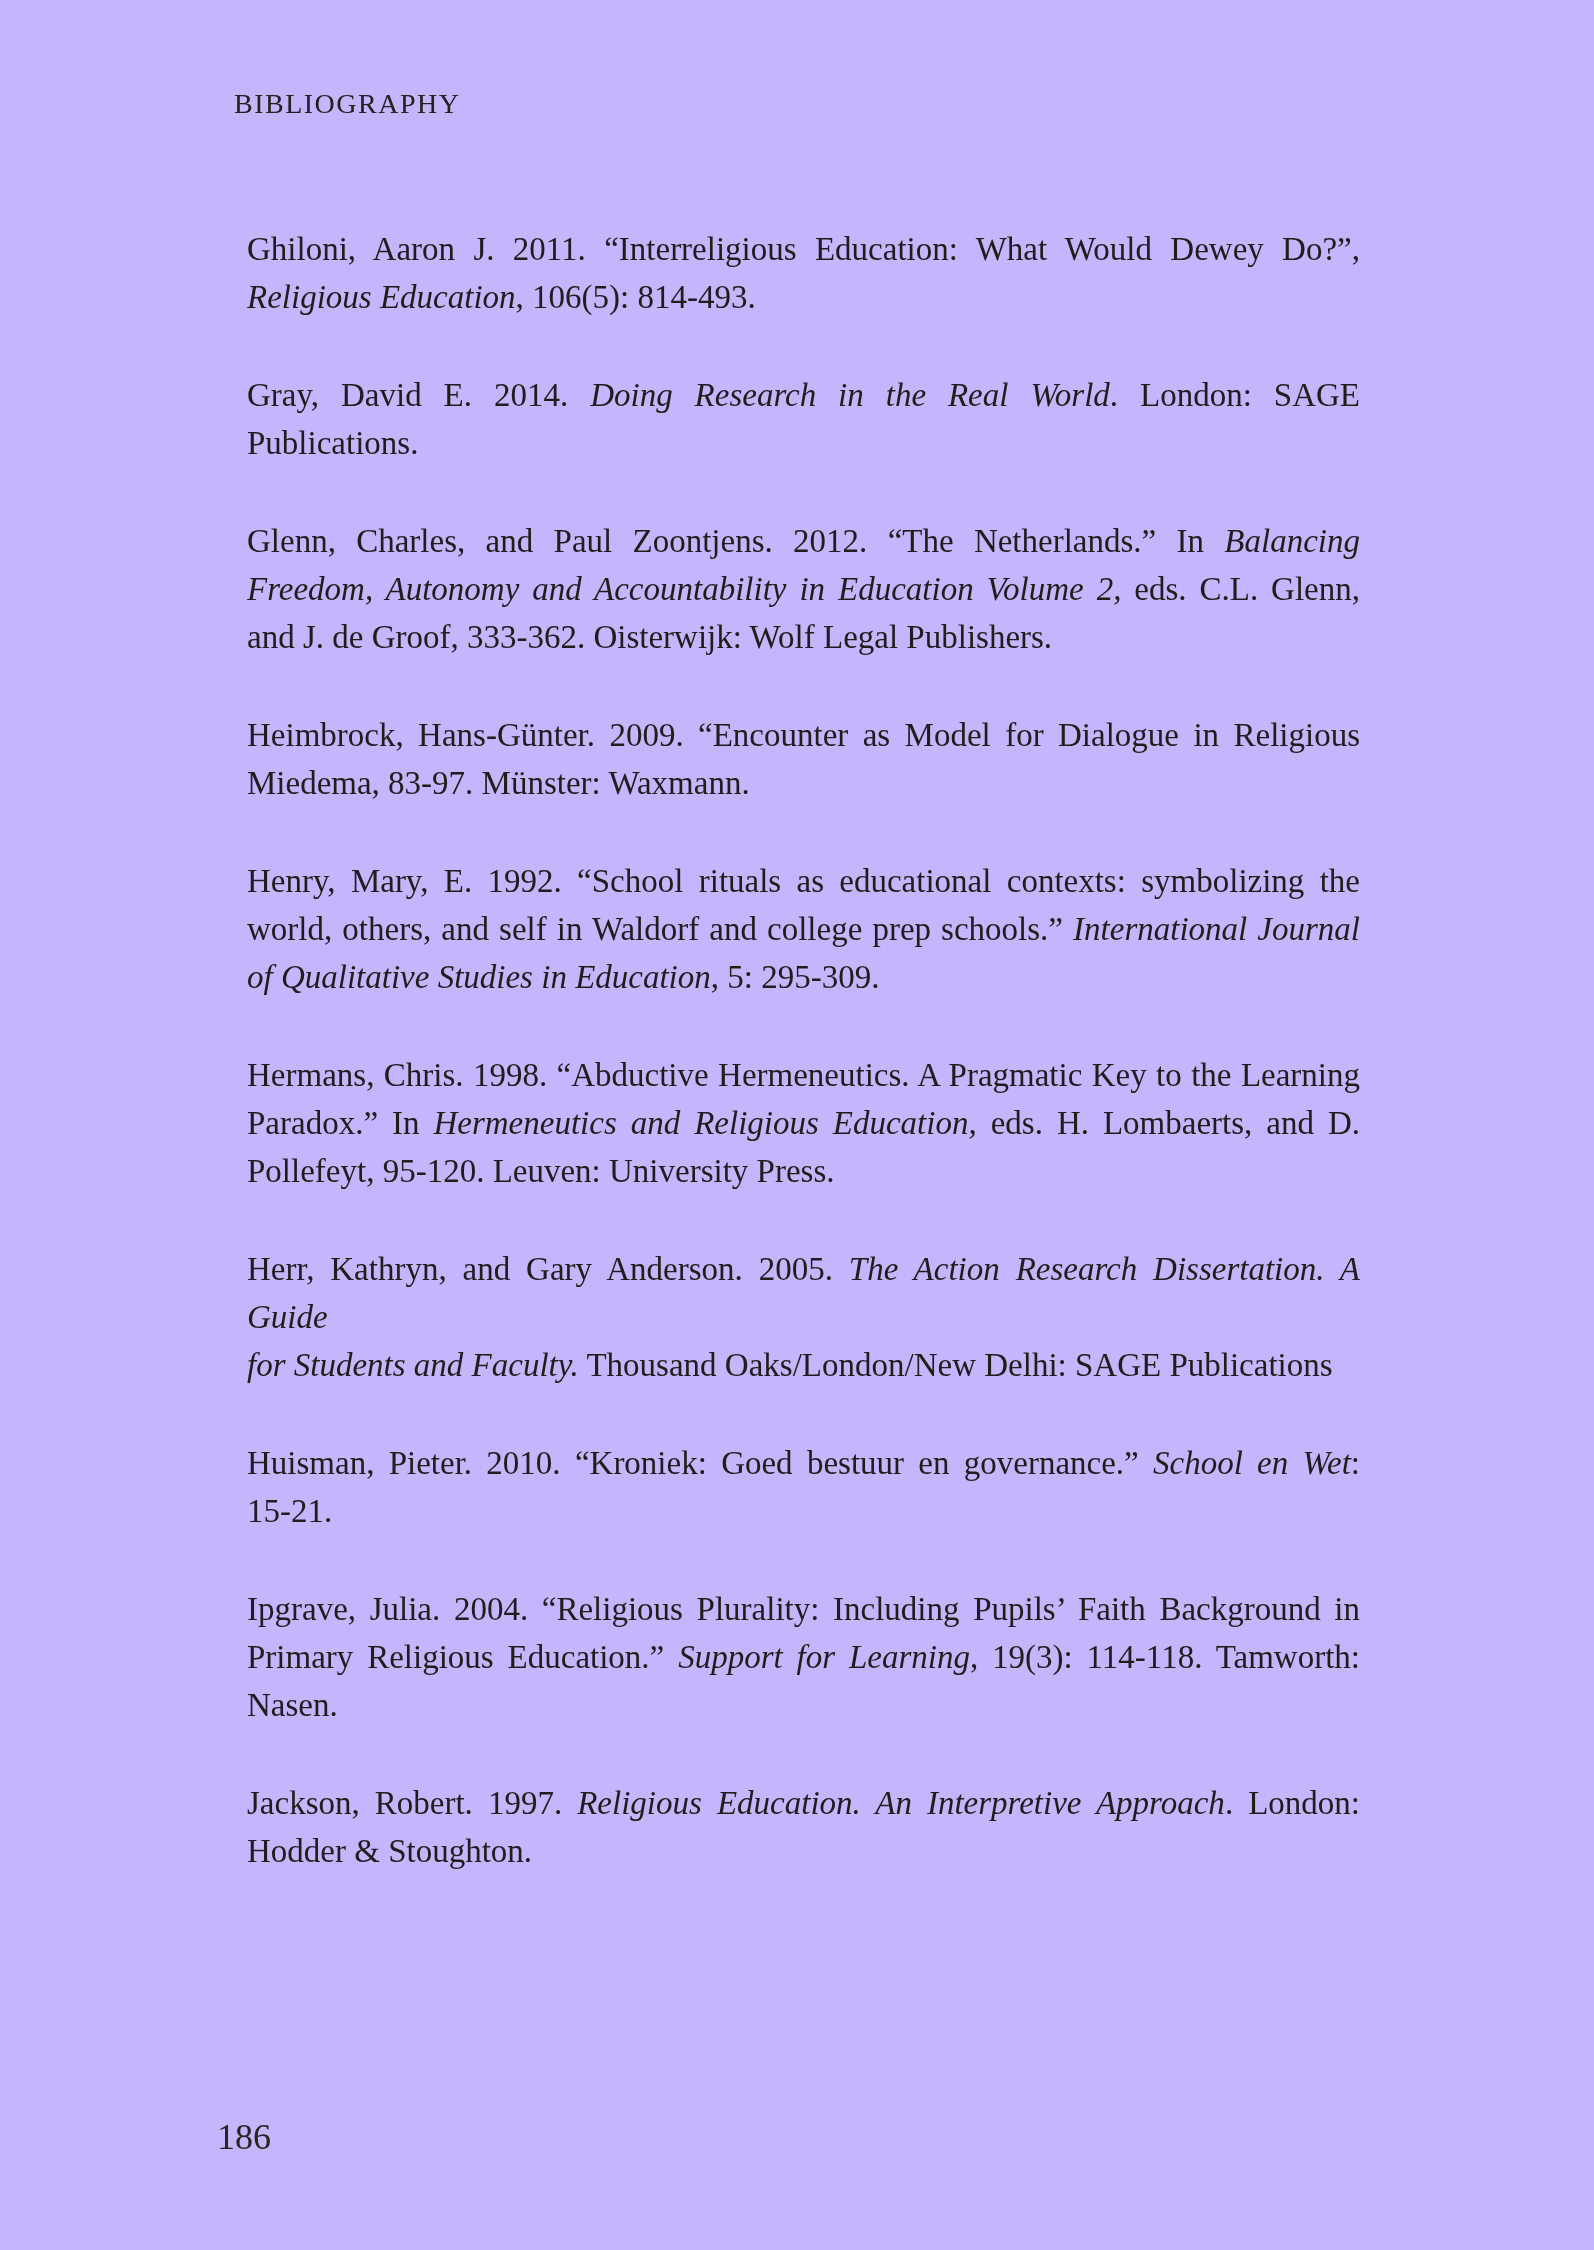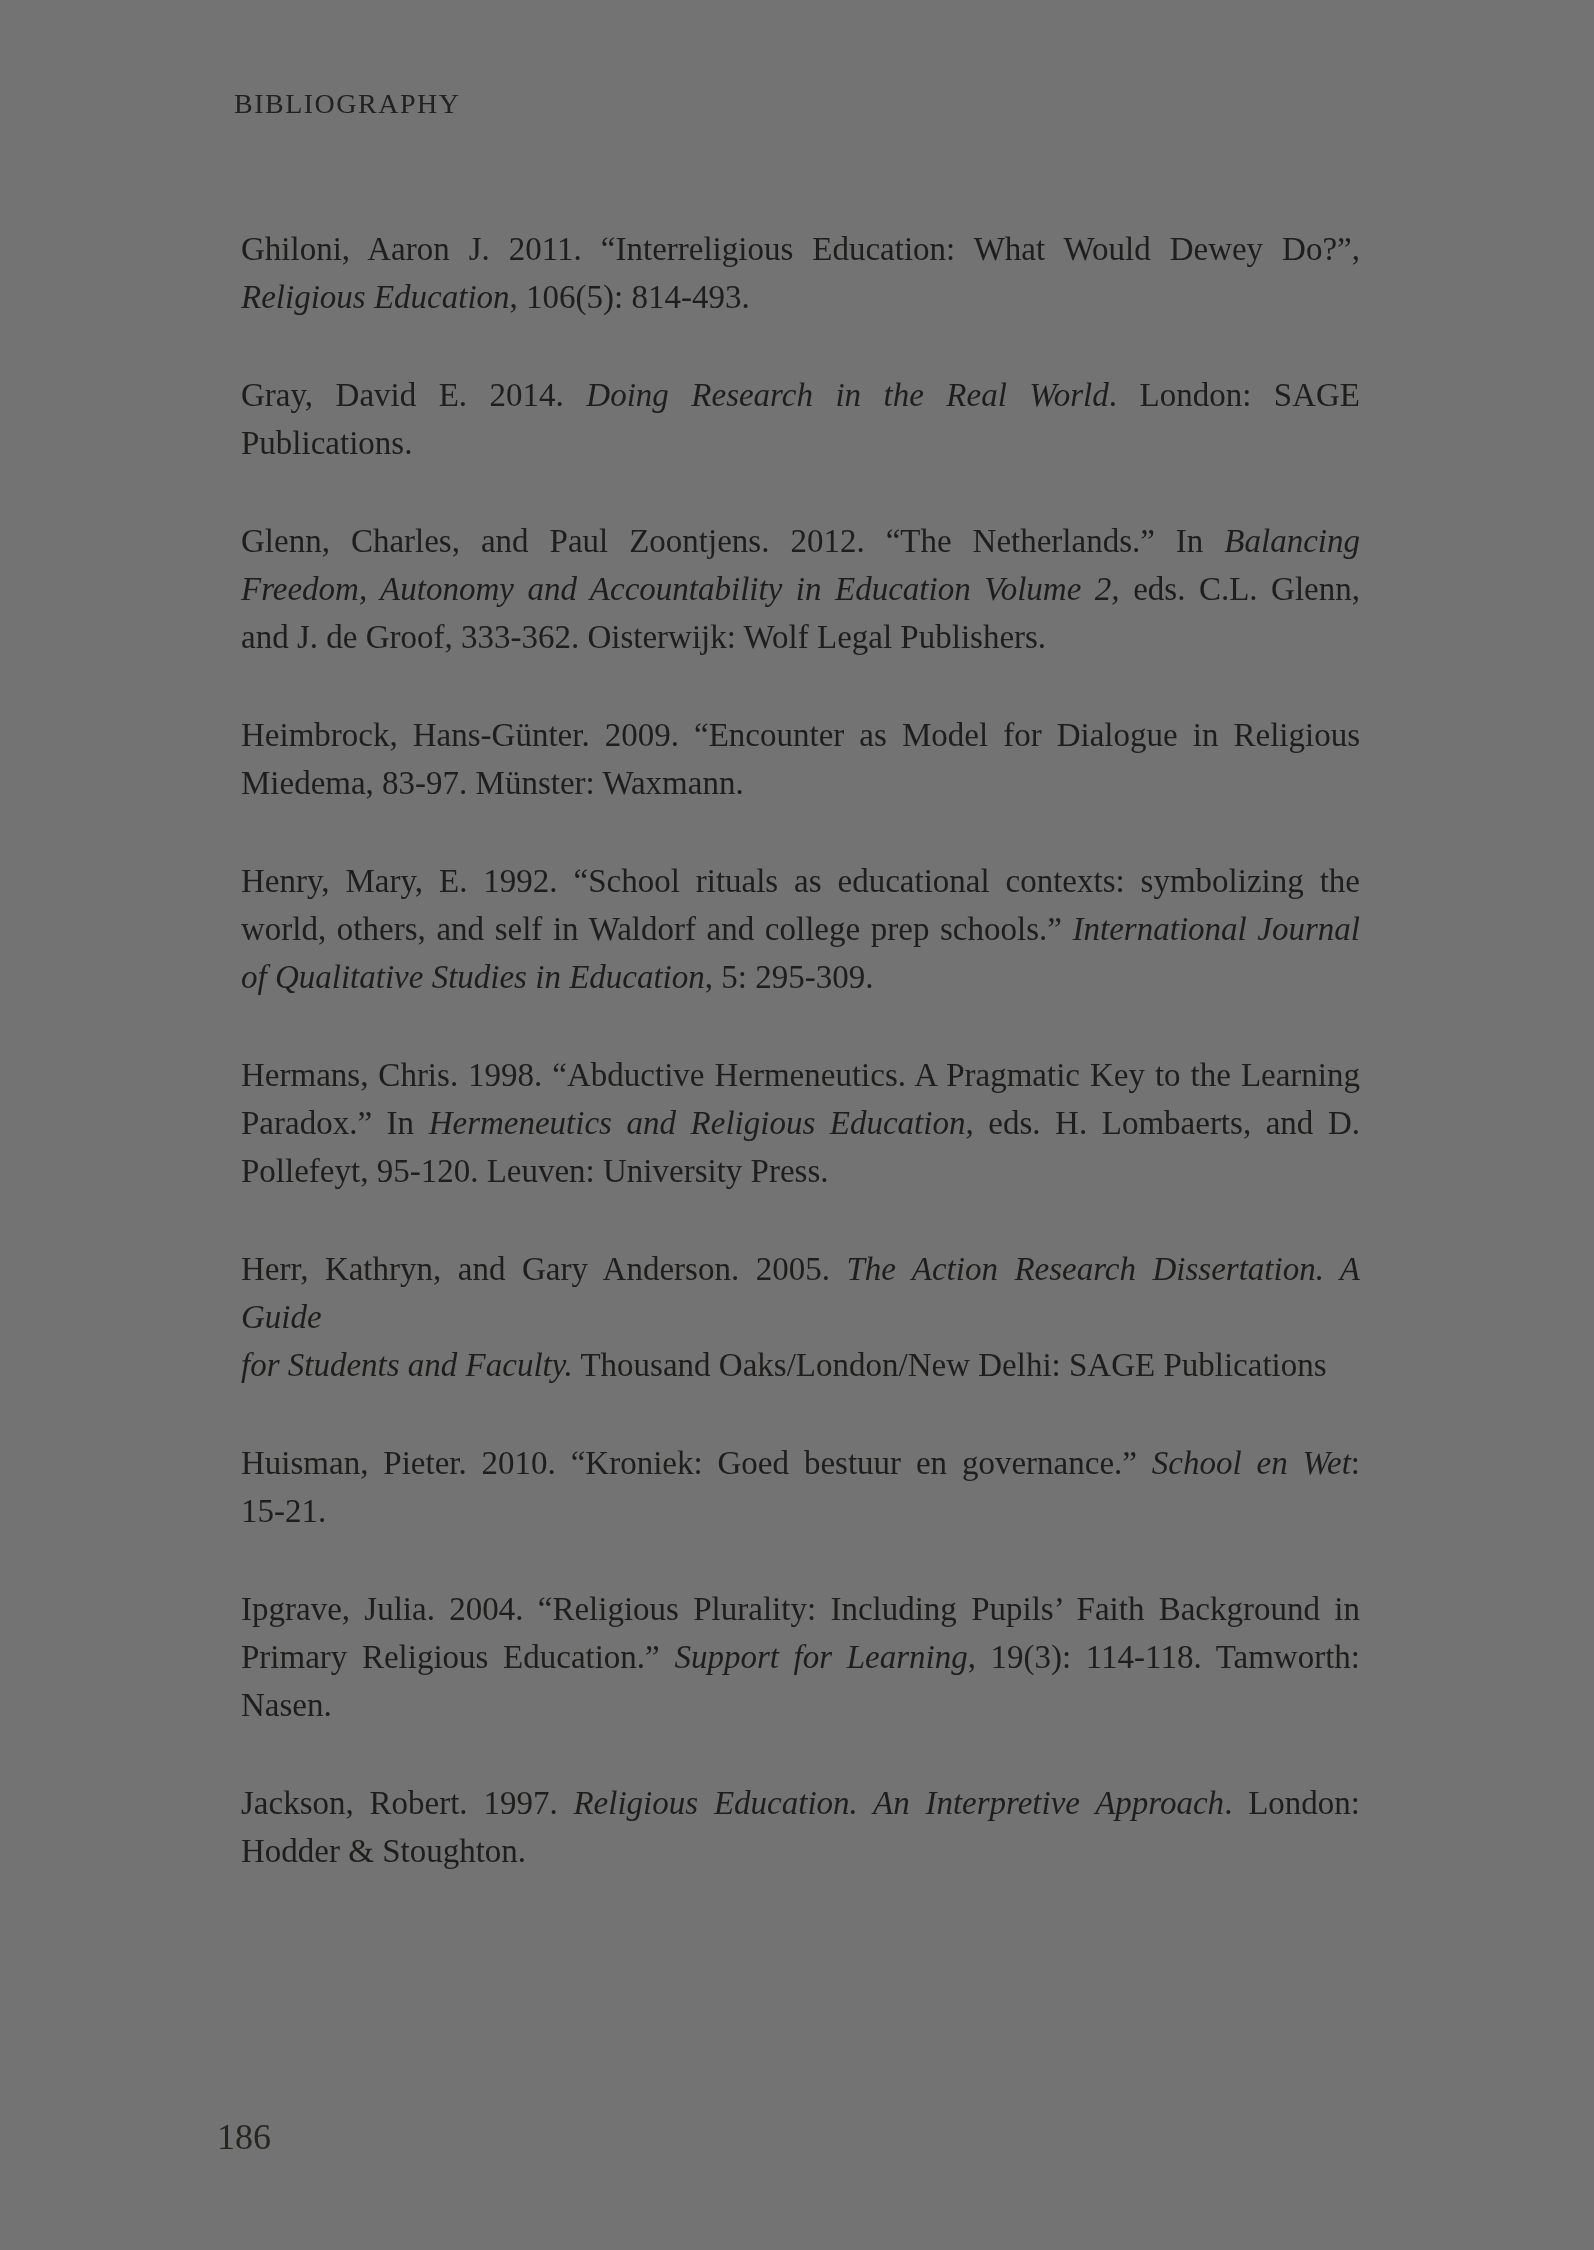--- a/index.html
+++ b/index.html
@@ -3,21 +3,21 @@
 <meta charset="utf-8">
 <style>
   html, body {
     margin: 0;
     padding: 0;
   }
   .page {
     position: relative;
     width: 1594px;
     height: 2250px;
-    background: #737373;
+    background: #c4b5fd;
     overflow: hidden;
     font-family: "Liberation Serif", "DejaVu Serif", serif;
     color: #1f1e1c;
   }
   .running-head {
     position: absolute;
     left: 234px;
     top: 88px;
     font-size: 28px;
     letter-spacing: 1.5px;
@@ -25,21 +25,21 @@
   }
   .entries {
     position: absolute;
     left: 233px;
     top: 225px;
     width: 1127px;
     font-size: 33px;
     line-height: 48px;
   }
   .entry {
-    margin: 0 0 50px 8px;
+    margin: 0 0 50px 14px;
   }
   .line {
     text-align: justify;
     text-align-last: justify;
   }
   .line.last {
     text-align-last: left;
   }
   .italic {
     font-style: italic;

